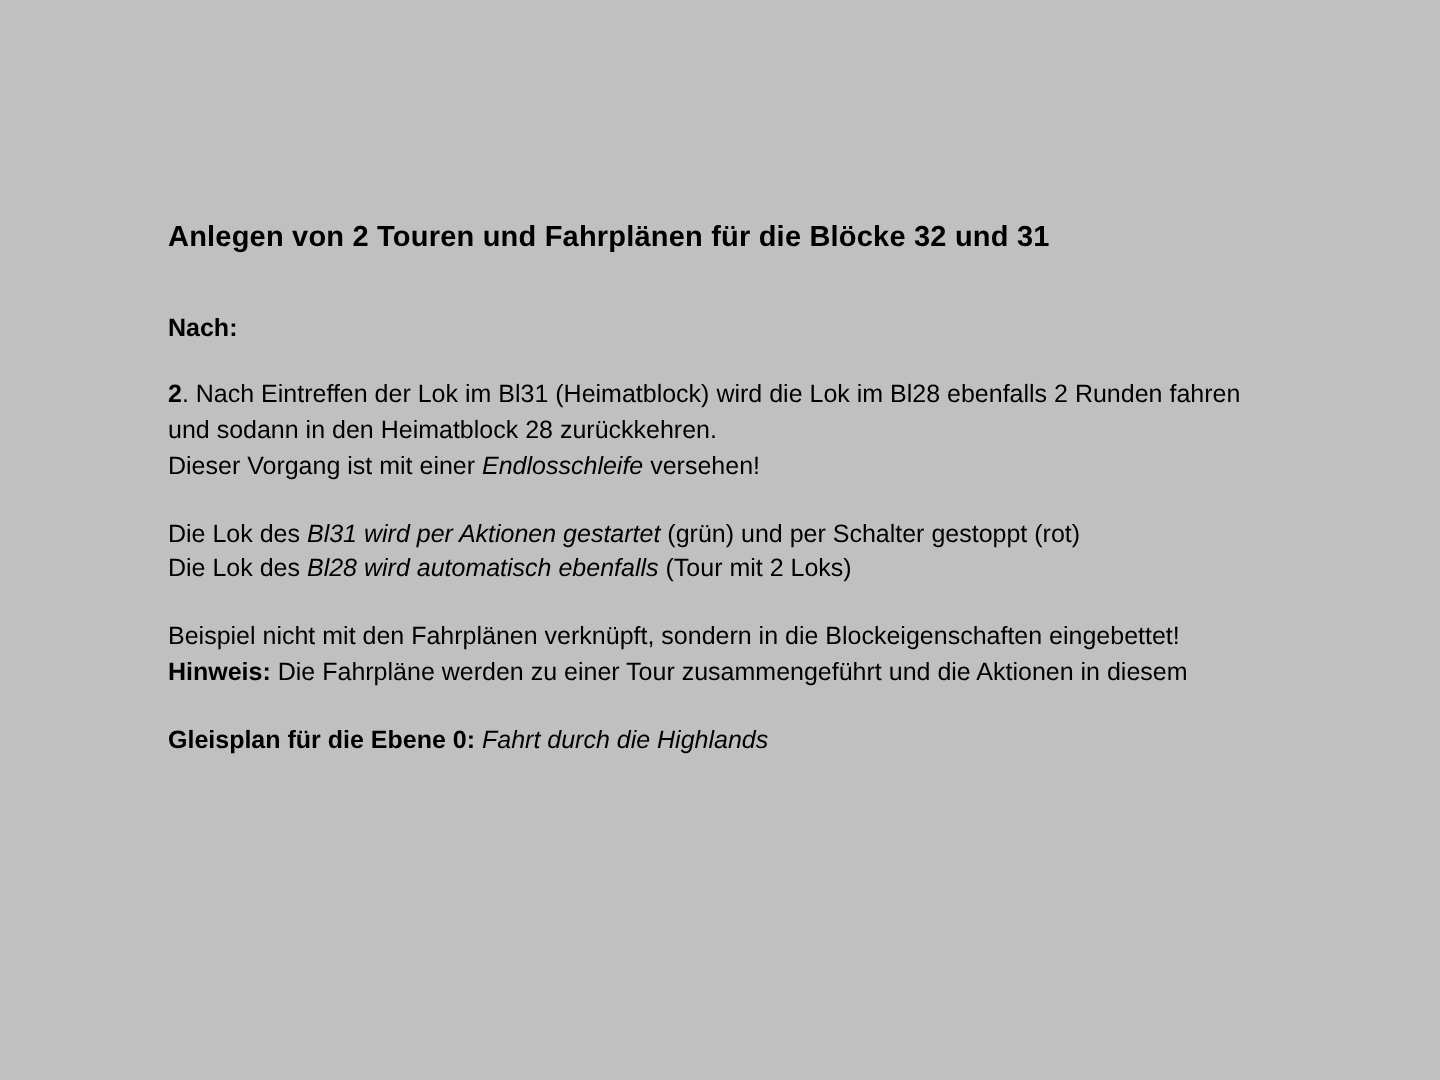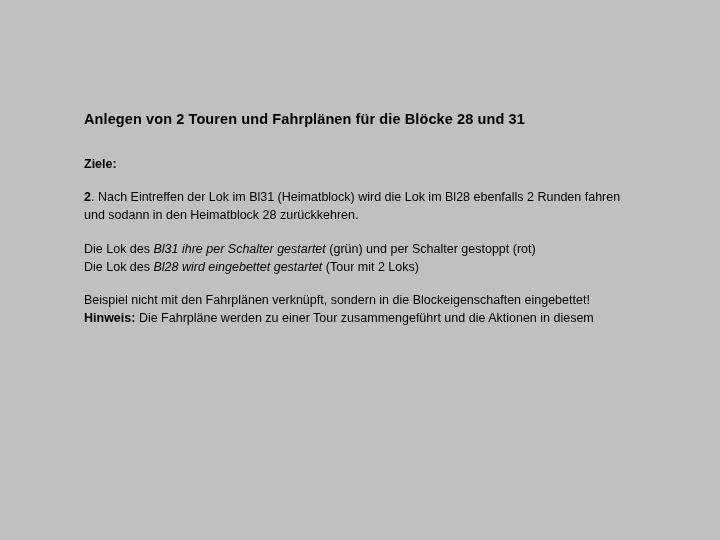--- a/index.html
+++ b/index.html
@@ -42,32 +42,36 @@
     margin: 0;
   }
   .b { font-weight: bold; }
   .i { font-style: italic; }
 </style>
 </head>
 <body style="background: rgb(192, 192, 192); color: rgb(0, 0, 0);">
 
 <div class="slide">
   <div class="content">
-    <h1 class="title">Anlegen von 2 Touren  und Fahrplänen für die Blöcke 28 und 31</h1>
+    <h1 class="title">Anlegen von 2 Touren  und Fahrplänen für die Blöcke 32 und 31</h1>
     <div id="body-blocks">
         <div class="block">
-          <p class="line"><span class="b">Ziele:</span></p>
+          <p class="line"><span class="b">Nach:</span></p>
         </div>
         <div class="block">
           <p class="line"><span class="b">2</span><span>. Nach Eintreffen der Lok im Bl31 (Heimatblock) wird die Lok im Bl28 ebenfalls 2 Runden fahren</span></p>
           <p class="line"><span>und sodann in den Heimatblock 28 zurückkehren.</span></p>
+          <p class="line"><span>Dieser Vorgang ist mit einer </span><span class="i">Endlosschleife</span><span> versehen!</span></p>
         </div>
         <div class="block">
-          <p class="line"><span>Die Lok des </span><span class="i">Bl31 ihre per Schalter gestartet</span><span> (grün) und per Schalter gestoppt (rot)</span></p>
-          <p class="line"><span>Die Lok des </span><span class="i">Bl28 wird eingebettet gestartet</span><span> (Tour mit 2 Loks)</span></p>
+          <p class="line"><span>Die Lok des </span><span class="i">Bl31 wird per Aktionen gestartet</span><span> (grün) und per Schalter gestoppt (rot)</span></p>
+          <p class="line"><span>Die Lok des </span><span class="i">Bl28 wird automatisch ebenfalls</span><span> (Tour mit 2 Loks)</span></p>
         </div>
         <div class="block">
           <p class="line"><span>Beispiel nicht mit den Fahrplänen verknüpft, sondern in die Blockeigenschaften  eingebettet!</span></p>
           <p class="line"><span class="b">Hinweis:</span><span> Die Fahrpläne werden zu einer Tour zusammengeführt und die Aktionen in diesem</span></p>
+        </div>
+        <div class="block">
+          <p class="line"><span class="b">Gleisplan für die Ebene 0:</span><span class="i"> Fahrt durch die Highlands</span></p>
         </div>
       </div>
   </div>
 </div>
 
 </body></html>

